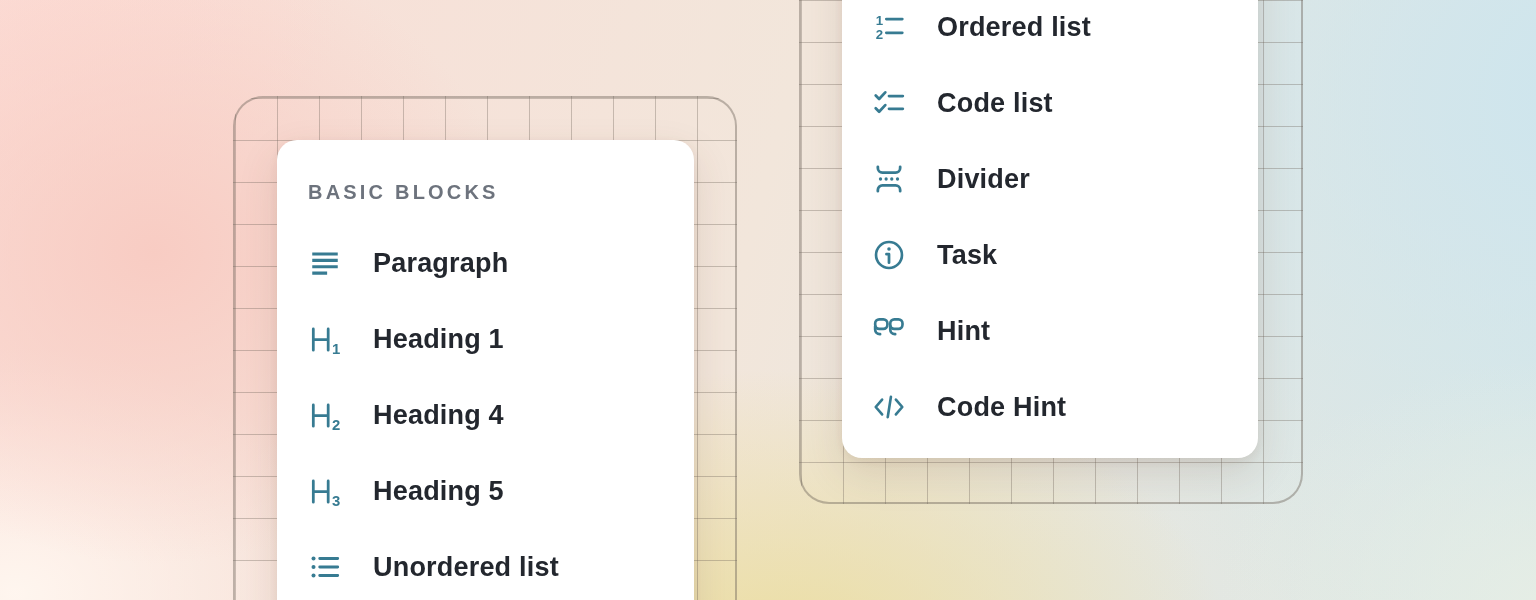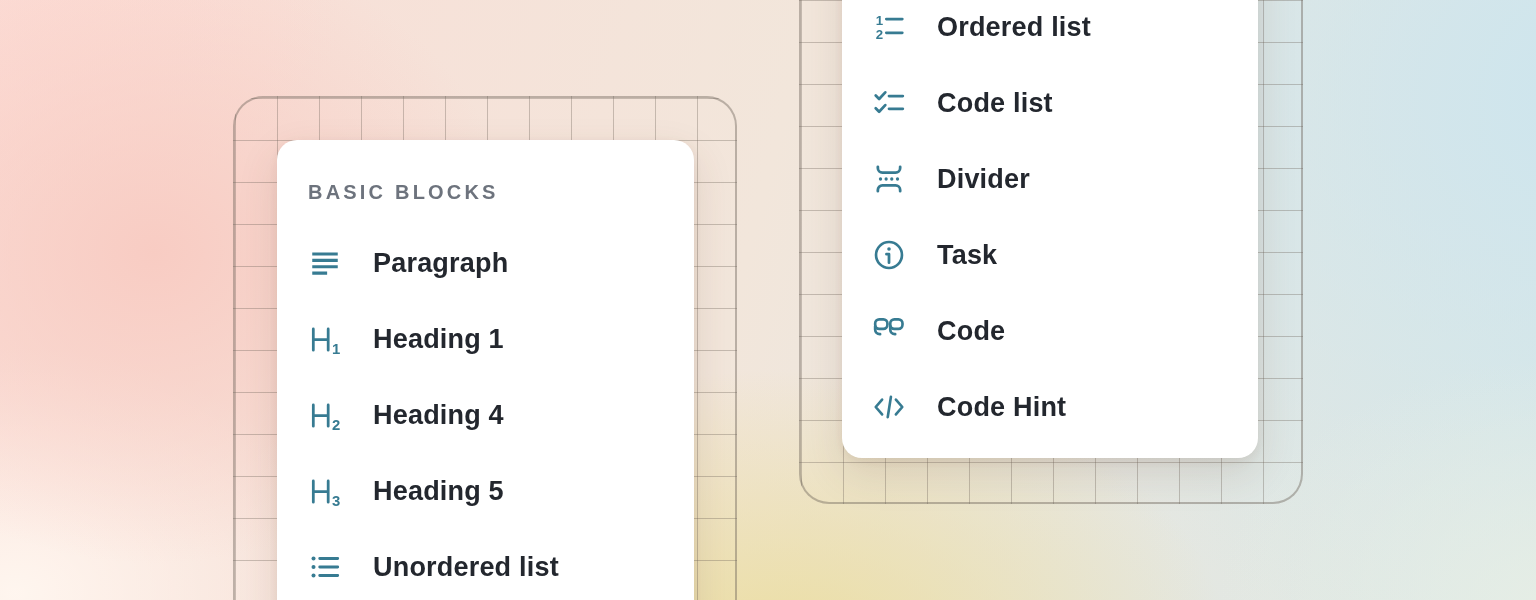--- a/index.html
+++ b/index.html
@@ -176,21 +176,21 @@
         </li>
         <li class="menu-item">
           <span class="icon">
             <svg viewBox="0 0 32 32">
               <rect x="3" y="5" width="11.5" height="9" rx="3.8" fill="none" stroke="currentColor" stroke-width="2.5"></rect>
               <path d="M3 11.5v3.2a4.3 4.3 0 0 0 4.3 4.3h.3" fill="none" stroke="currentColor" stroke-width="2.6" stroke-linecap="round" stroke-linejoin="round"></path>
               <rect x="17.2" y="5" width="11.5" height="9" rx="3.8" fill="none" stroke="currentColor" stroke-width="2.5"></rect>
               <path d="M17.2 11.5v3.2a4.3 4.3 0 0 0 4.3 4.3h.3" fill="none" stroke="currentColor" stroke-width="2.6" stroke-linecap="round" stroke-linejoin="round"></path>
             </svg>
           </span>
-          <span class="menu-label">Code</span>
+          <span class="menu-label">Hint</span>
         </li>
         <li class="menu-item">
           <span class="icon">
             <svg viewBox="0 0 32 32">
               <path d="M9.5 9L3.5 16l6 7M22.5 9l6 7-6 7M17.8 6.5l-3 19" fill="none" stroke="currentColor" stroke-width="2.5" stroke-linecap="round" stroke-linejoin="round"></path>
             </svg>
           </span>
           <span class="menu-label">Code Hint</span>
         </li>
       </ul>

